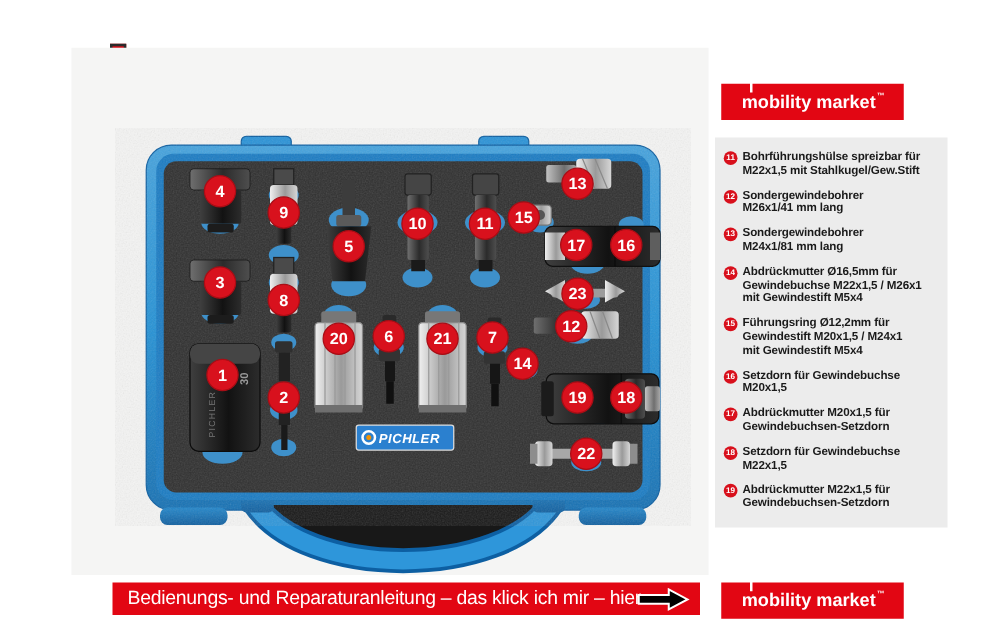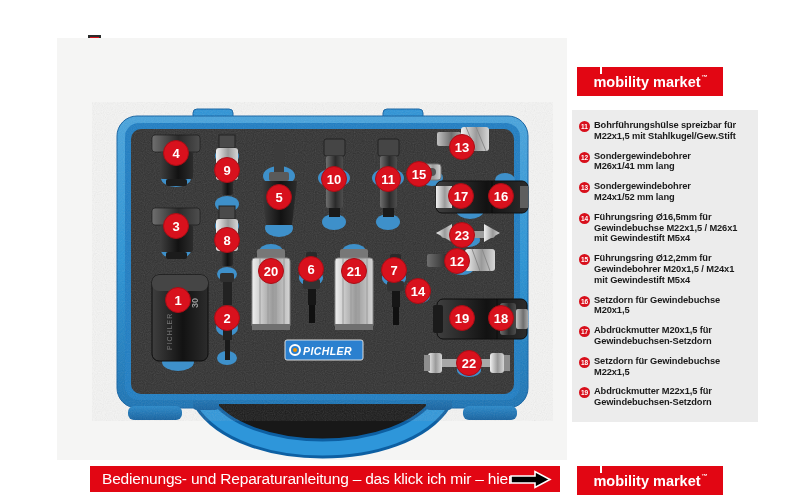--- a/index.html
+++ b/index.html
@@ -346,36 +346,36 @@
         <span class="legend-badge">12</span>
         <div class="legend-lines">
           <div>Sondergewindebohrer</div>
           <div>M26x1/41 mm lang</div>
         </div>
       </div>
       <div class="legend-item">
         <span class="legend-badge">13</span>
         <div class="legend-lines">
           <div>Sondergewindebohrer</div>
-          <div>M24x1/52 mm lang</div>
+          <div>M24x1/81 mm lang</div>
         </div>
       </div>
       <div class="legend-item">
         <span class="legend-badge">14</span>
         <div class="legend-lines">
-          <div>Führungsring Ø16,5mm für</div>
+          <div>Abdrückmutter Ø16,5mm für</div>
           <div>Gewindebuchse M22x1,5 / M26x1</div>
           <div>mit Gewindestift M5x4</div>
         </div>
       </div>
       <div class="legend-item">
         <span class="legend-badge">15</span>
         <div class="legend-lines">
           <div>Führungsring Ø12,2mm für</div>
-          <div>Gewindebohrer M20x1,5 / M24x1</div>
+          <div>Gewindestift M20x1,5 / M24x1</div>
           <div>mit Gewindestift M5x4</div>
         </div>
       </div>
       <div class="legend-item">
         <span class="legend-badge">16</span>
         <div class="legend-lines">
           <div>Setzdorn für Gewindebuchse</div>
           <div>M20x1,5</div>
         </div>
       </div>

